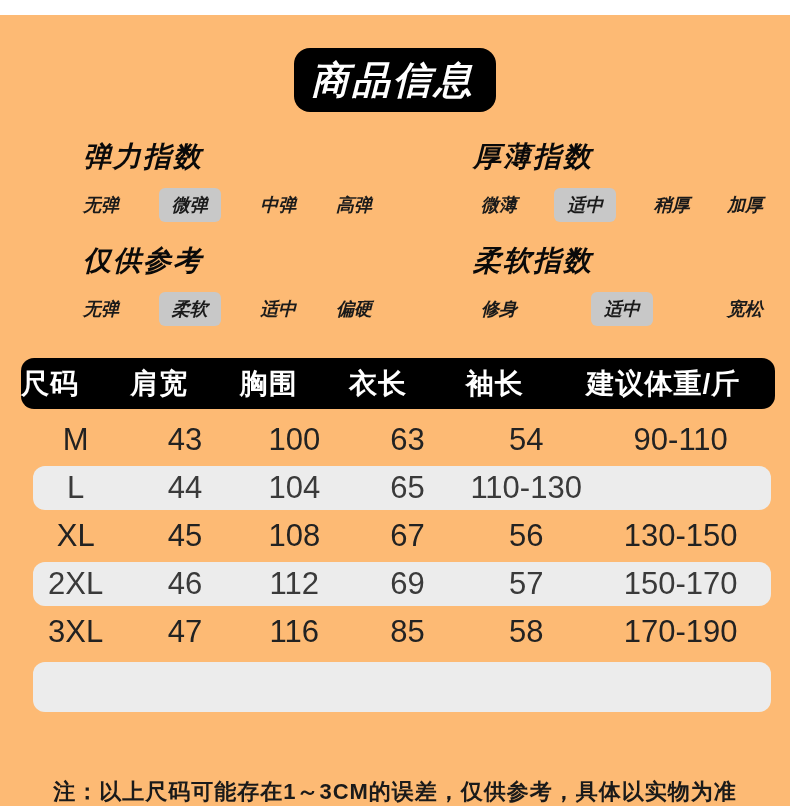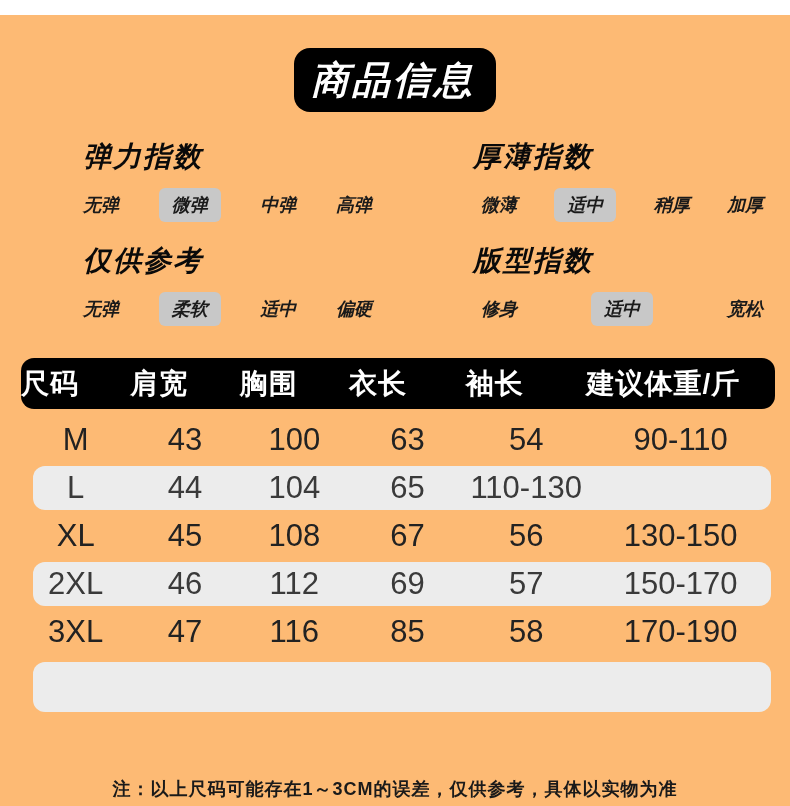--- a/index.html
+++ b/index.html
@@ -46,21 +46,21 @@
   }
   .tr.zebra::before {
     content:""; position:absolute; left:12px; right:4px; top:1px; bottom:1px;
     background:#ececec; border-radius:12px;
   }
   .td { position:relative; text-align:center; font-size:31px; font-weight:500; color:#222; }
   .tr.zebra .td { color:#3a3a3a; }
   .tr.empty { height:52px; margin-top:4px; }
   
   .note {
-    margin-top:64px; text-align:center; font-size:18px; font-weight:bold;
+    margin-top:64px; text-align:center; font-size:22px; font-weight:bold;
     color:#1a1a1a; letter-spacing:1px;
   }
 </style>
 </head>
 <body>
 
 <div class="page">
 
   <div class="badge">商品信息</div>
 
@@ -90,21 +90,21 @@
       <h2 class="index-title">仅供参考</h2>
       <div class="index-options">
         <span class="opt">无弹</span>
         <span class="opt pill">柔软</span>
         <span class="opt">适中</span>
         <span class="opt">偏硬</span>
       </div>
     </section>
 
     <section class="index-group right">
-      <h2 class="index-title">版型指数</h2>
+      <h2 class="index-title">柔软指数</h2>
       <div class="index-options">
         <span class="opt">修身</span>
         <span class="opt pill">适中</span>
         <span class="opt">宽松</span>
       </div>
     </section>
 
   </div>
 
   <div class="size-table">

